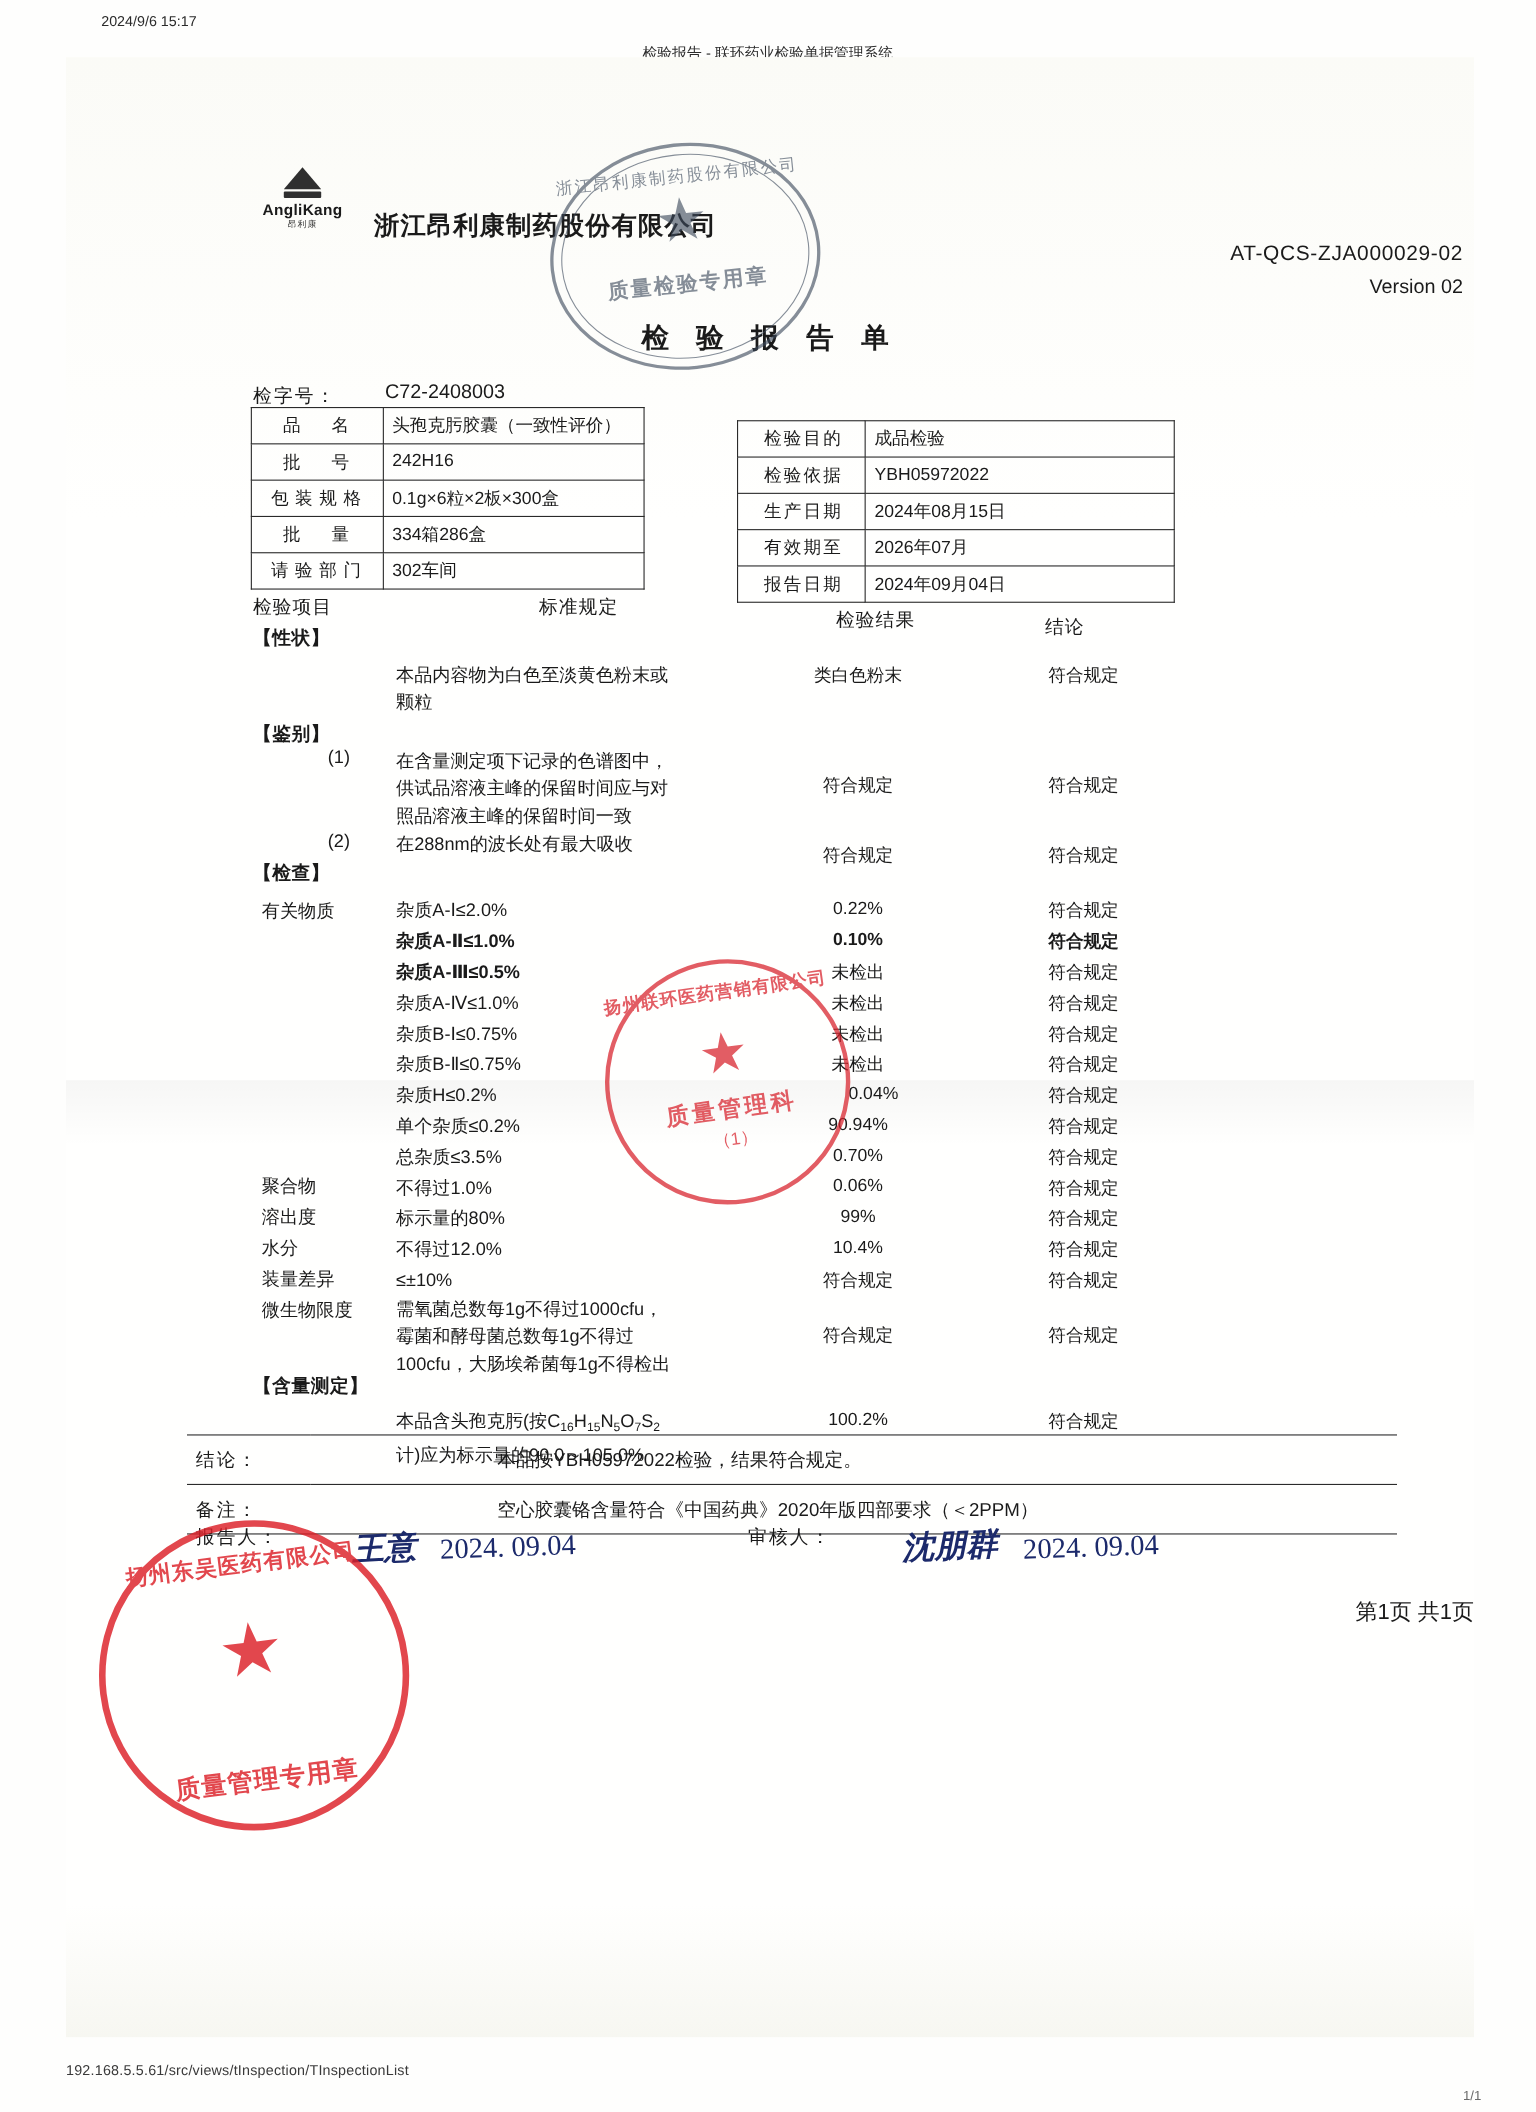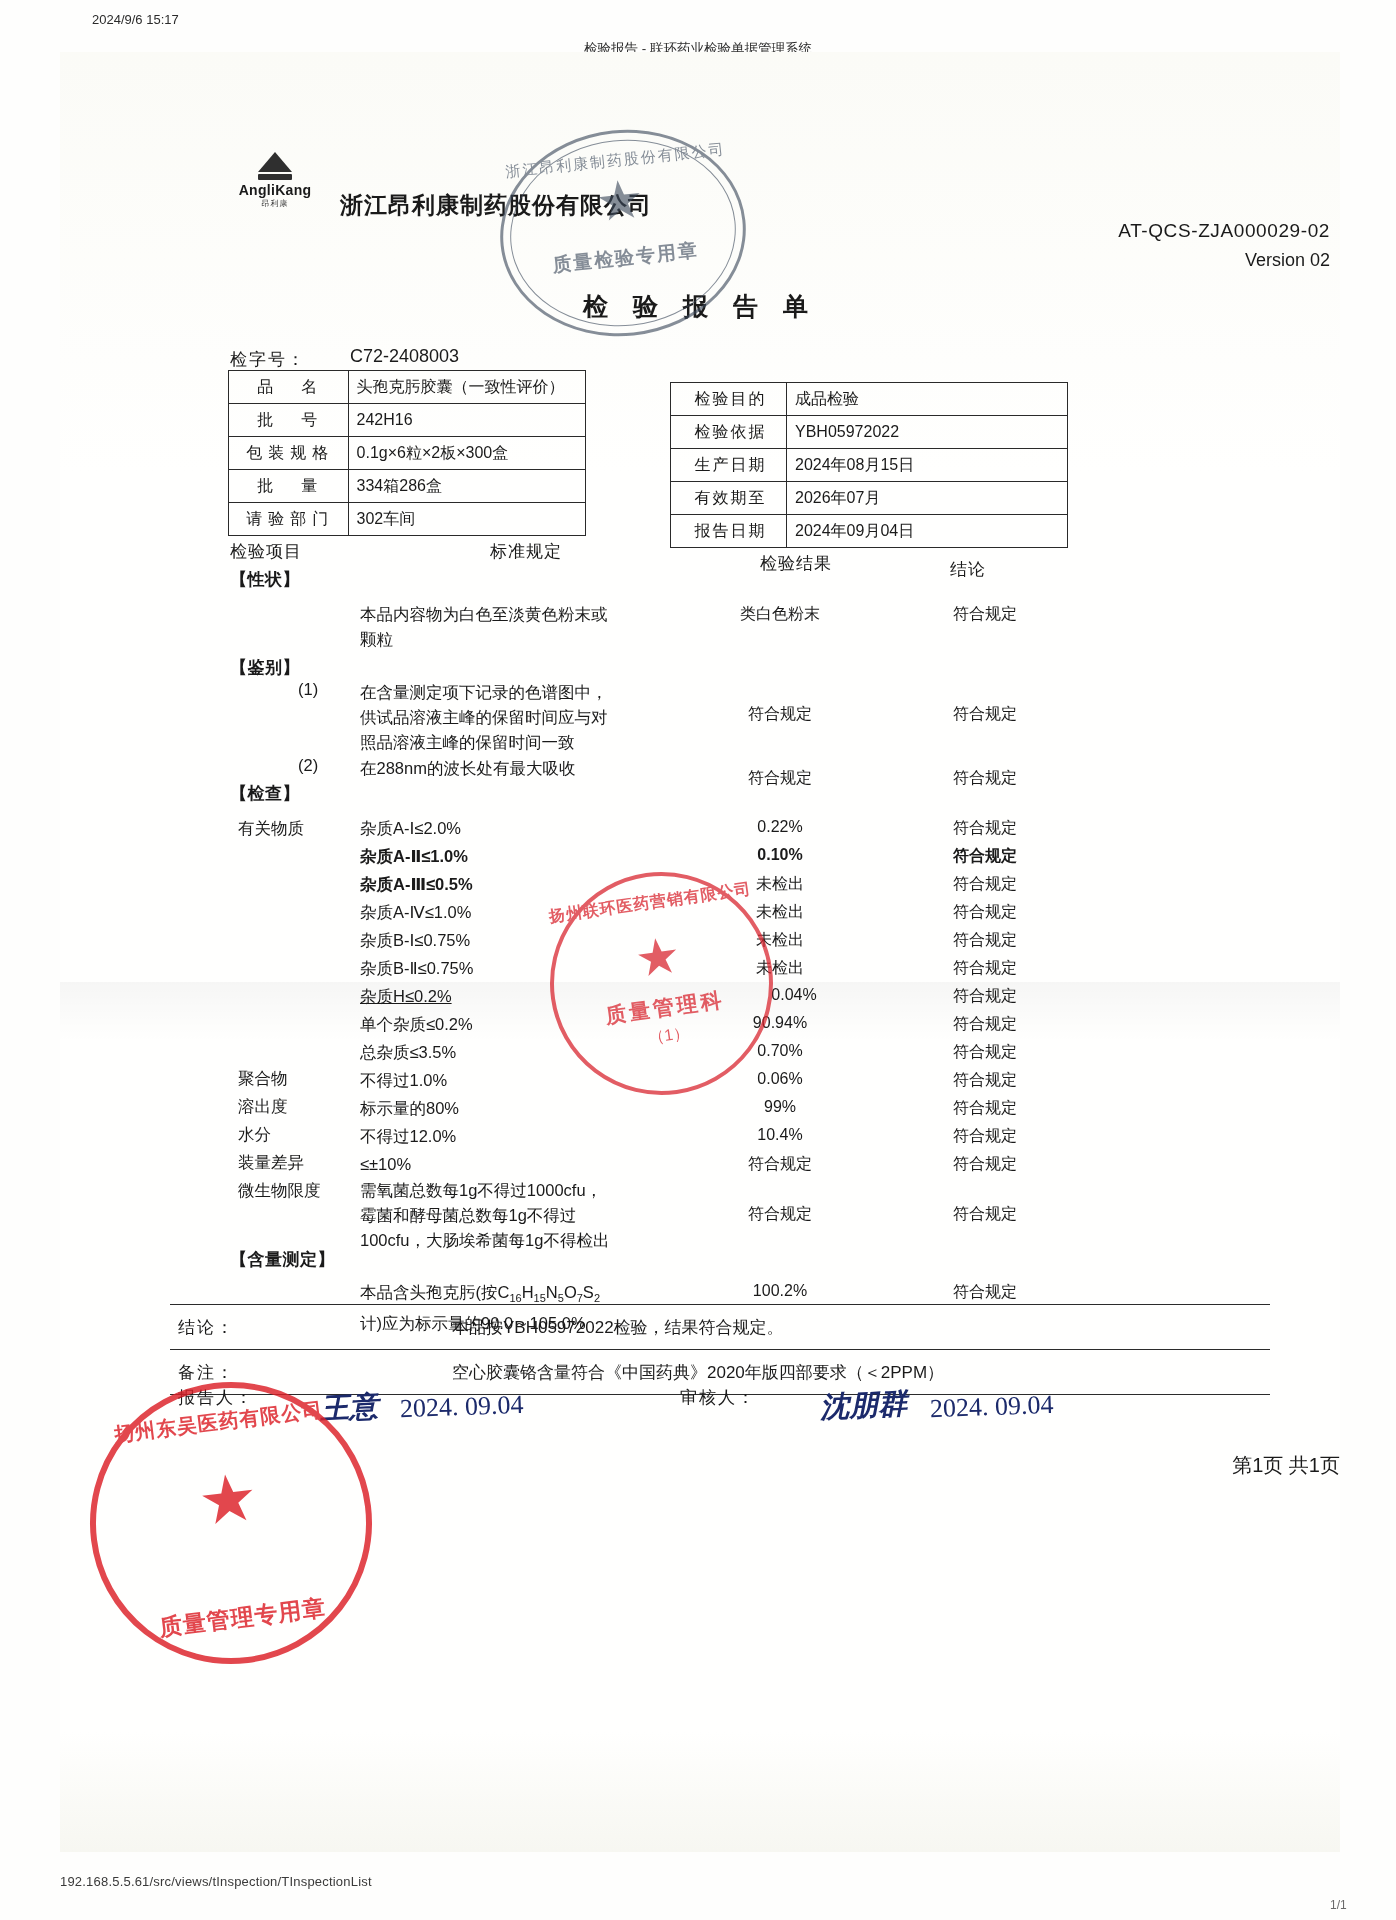--- a/index.html
+++ b/index.html
@@ -320,21 +320,21 @@
     <div class="con" style="left:850px;top:850px;">符合规定</div>
 
     <div class="std" style="left:300px;top:876px;">杂质B-Ⅰ≤0.75%</div>
     <div class="res" style="left:650px;top:878px;">未检出</div>
     <div class="con" style="left:850px;top:878px;">符合规定</div>
 
     <div class="std" style="left:300px;top:904px;">杂质B-Ⅱ≤0.75%</div>
     <div class="res" style="left:650px;top:906px;">未检出</div>
     <div class="con" style="left:850px;top:906px;">符合规定</div>
 
-    <div class="std" style="left:300px;top:932px;text-decoration:underline;">杂质H≤0.2%</div>
+    <div class="std" style="left:300px;top:932px;">杂质H≤0.2%</div>
     <div class="res" style="left:664px;top:934px;">0.04%</div>
     <div class="con" style="left:850px;top:934px;">符合规定</div>
 
     <div class="std" style="left:300px;top:960px;">单个杂质≤0.2%</div>
     <div class="res" style="left:650px;top:962px;">90.94%</div>
     <div class="con" style="left:850px;top:962px;">符合规定</div>
 
     <div class="std" style="left:300px;top:988px;">总杂质≤3.5%</div>
     <div class="res" style="left:650px;top:990px;">0.70%</div>
     <div class="con" style="left:850px;top:990px;">符合规定</div>

